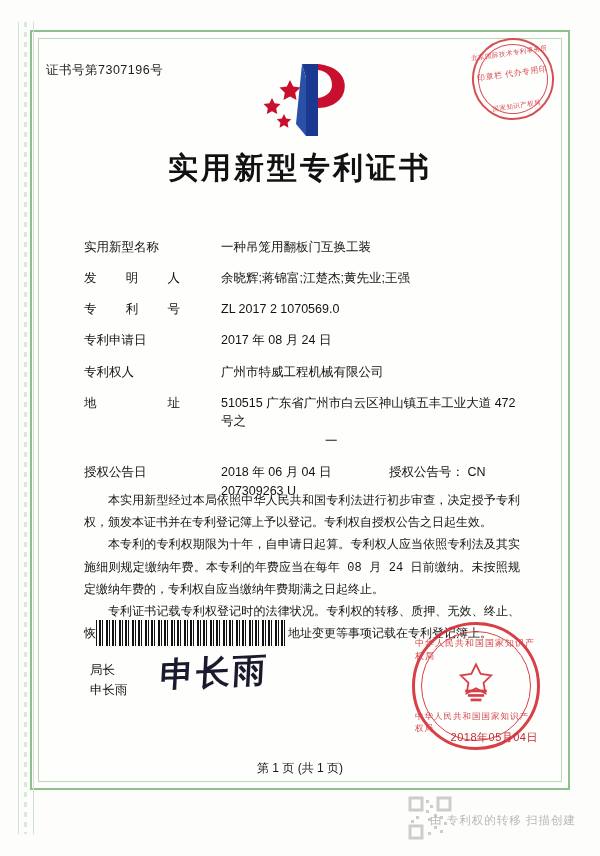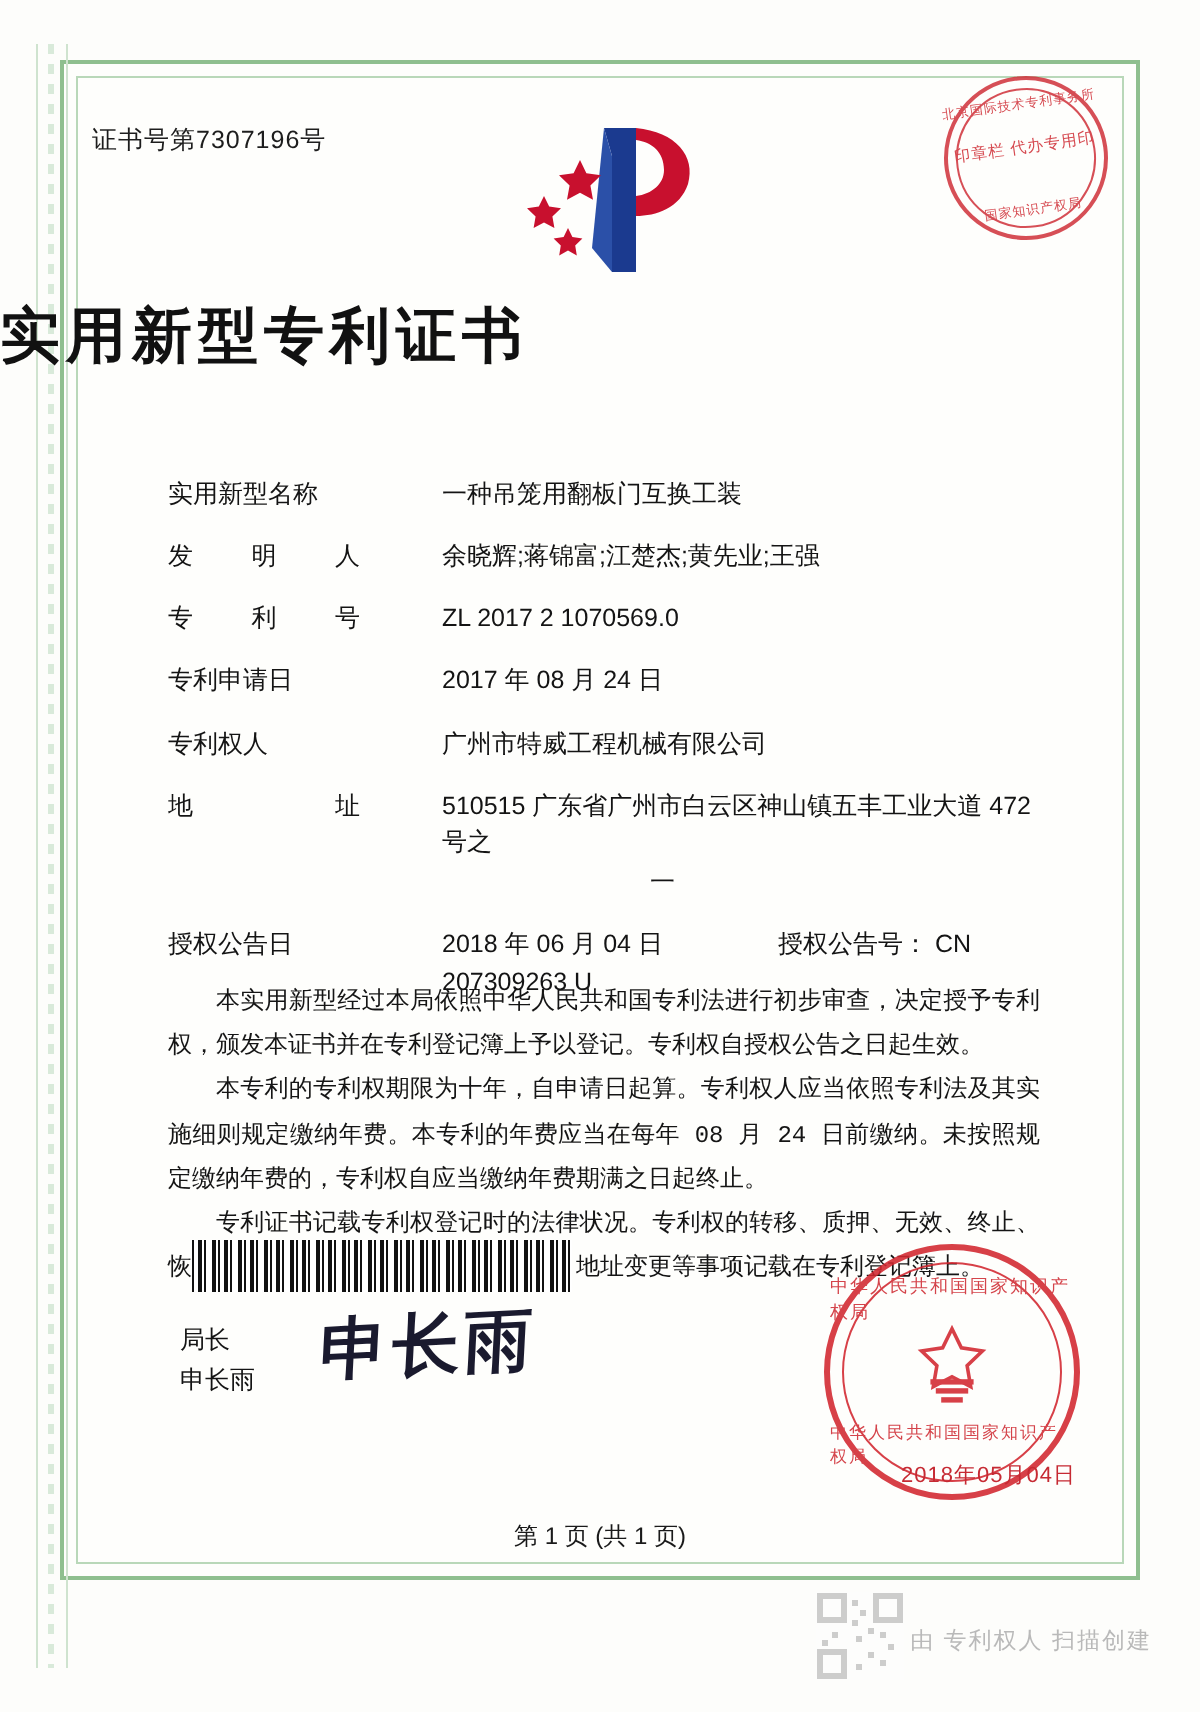--- a/index.html
+++ b/index.html
@@ -122,21 +122,21 @@
     position: relative;
     width: 120px;
     height: 84px;
     margin: 0 auto;
   }
 
   .title {
     position: absolute;
     left: 0; right: 0;
     top: 148px;
-    text-align: left;
+    text-align: center;
     font-family: "Liberation Serif", serif;
     font-size: 30px;
     font-weight: bold;
     letter-spacing: 3px;
     color: #111;
   }
 
   .fields {
     position: absolute;
     left: 84px;
@@ -435,16 +435,16 @@
       <rect x="26" y="18" width="3" height="3" fill="#555"></rect>
       <rect x="20" y="22" width="3" height="3" fill="#555"></rect>
       <rect x="32" y="20" width="3" height="3" fill="#555"></rect>
       <rect x="36" y="26" width="3" height="3" fill="#555"></rect>
       <rect x="26" y="30" width="3" height="3" fill="#555"></rect>
       <rect x="32" y="34" width="3" height="3" fill="#555"></rect>
       <rect x="20" y="36" width="3" height="3" fill="#555"></rect>
       <rect x="8" y="20" width="3" height="3" fill="#555"></rect>
       <rect x="3" y="24" width="3" height="3" fill="#555"></rect>
     </svg>
-    <div class="footer-text">由 专利权人 扫描创建</div>
+    <div class="footer-text">由 专利权的转移 扫描创建</div>
   </div>
 
 </div>
 
 </body></html>

